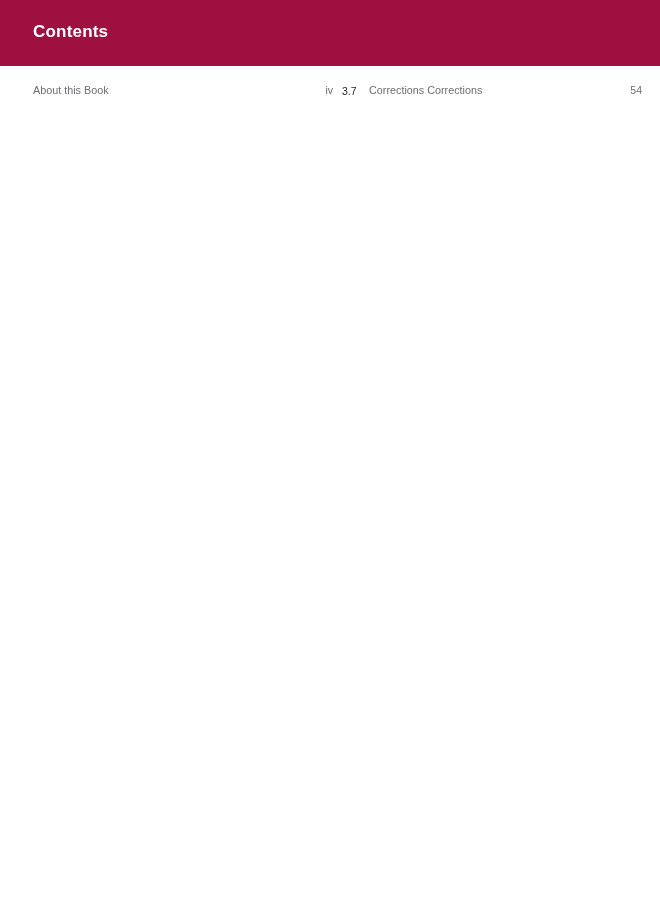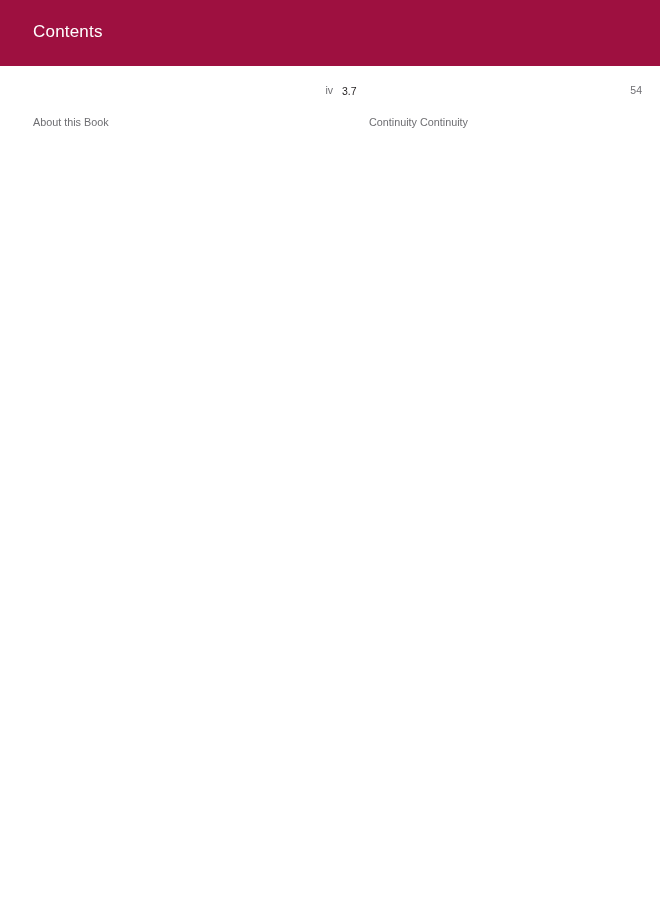--- a/index.html
+++ b/index.html
@@ -27,21 +27,21 @@
     width: 660px;
     height: 66px;
     background: #9e1040;
   }
   .header-title {
     position: absolute;
     left: 33px;
     top: 22px;
     color: #ffffff;
     font-size: 17px;
-    font-weight: normal;
+    font-weight: bold;
     letter-spacing: 0.2px;
   }
   .columns {
     position: absolute;
     left: 0;
     top: 82px;
     width: 660px;
     display: flex;
     flex-direction: row;
   }
@@ -65,21 +65,20 @@
     font-size: 10.5px;
     font-weight: normal;
     color: #231f20;
     padding-top: 0.5px;
   }
   .entry .title {
     flex: 1 1 auto;
     font-size: 10.8px;
     color: #6e6e72;
     padding-right: 6px;
-    margin-top: 32px;
   }
   .entry .page {
     flex: 0 0 26px;
     text-align: right;
     font-size: 10.5px;
     color: #6e6e72;
   }
   .entry.frontmatter { margin-bottom: 0; }
   .entry.frontmatter .num { visibility: hidden; width: 0; flex: 0 0 0; }
   .entry.frontmatter .title { padding-left: 0; }
@@ -100,20 +99,20 @@
         <span class="title">About this Book</span>
         <span class="page">iv</span>
       </div>
 
     </div>
 
     <div class="col col-right">
       <div id="right-list">
           <div class="entry section">
             <span class="num">3.7</span>
-            <span class="title">Continuity Continuity</span>
+            <span class="title">Corrections Corrections</span>
             <span class="page">54</span>
           </div>
         </div>
     </div>
 
   </div>
 </div>
 
 </body></html>

